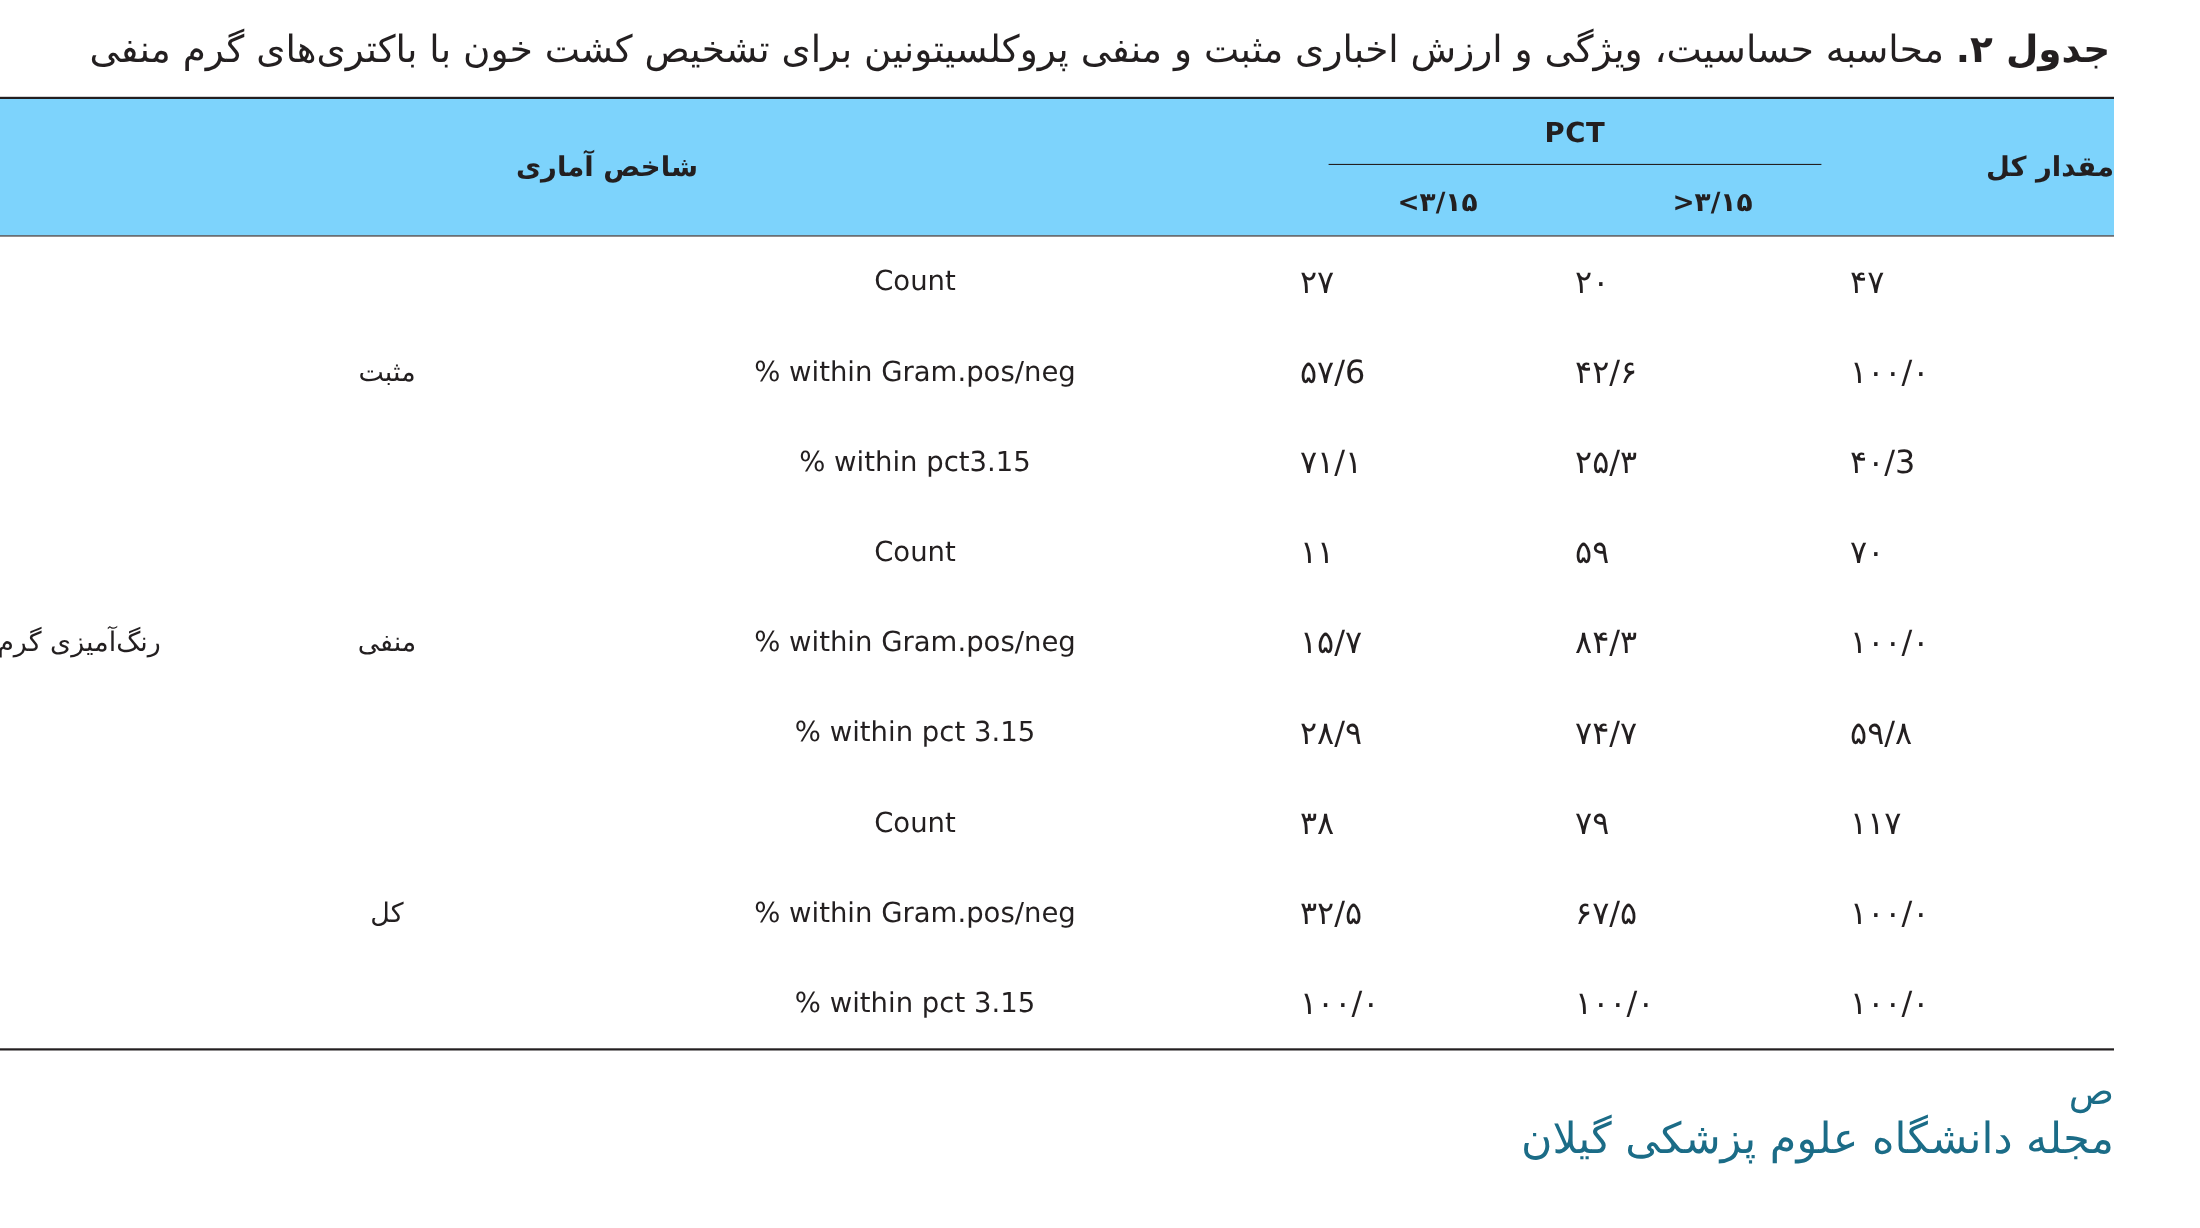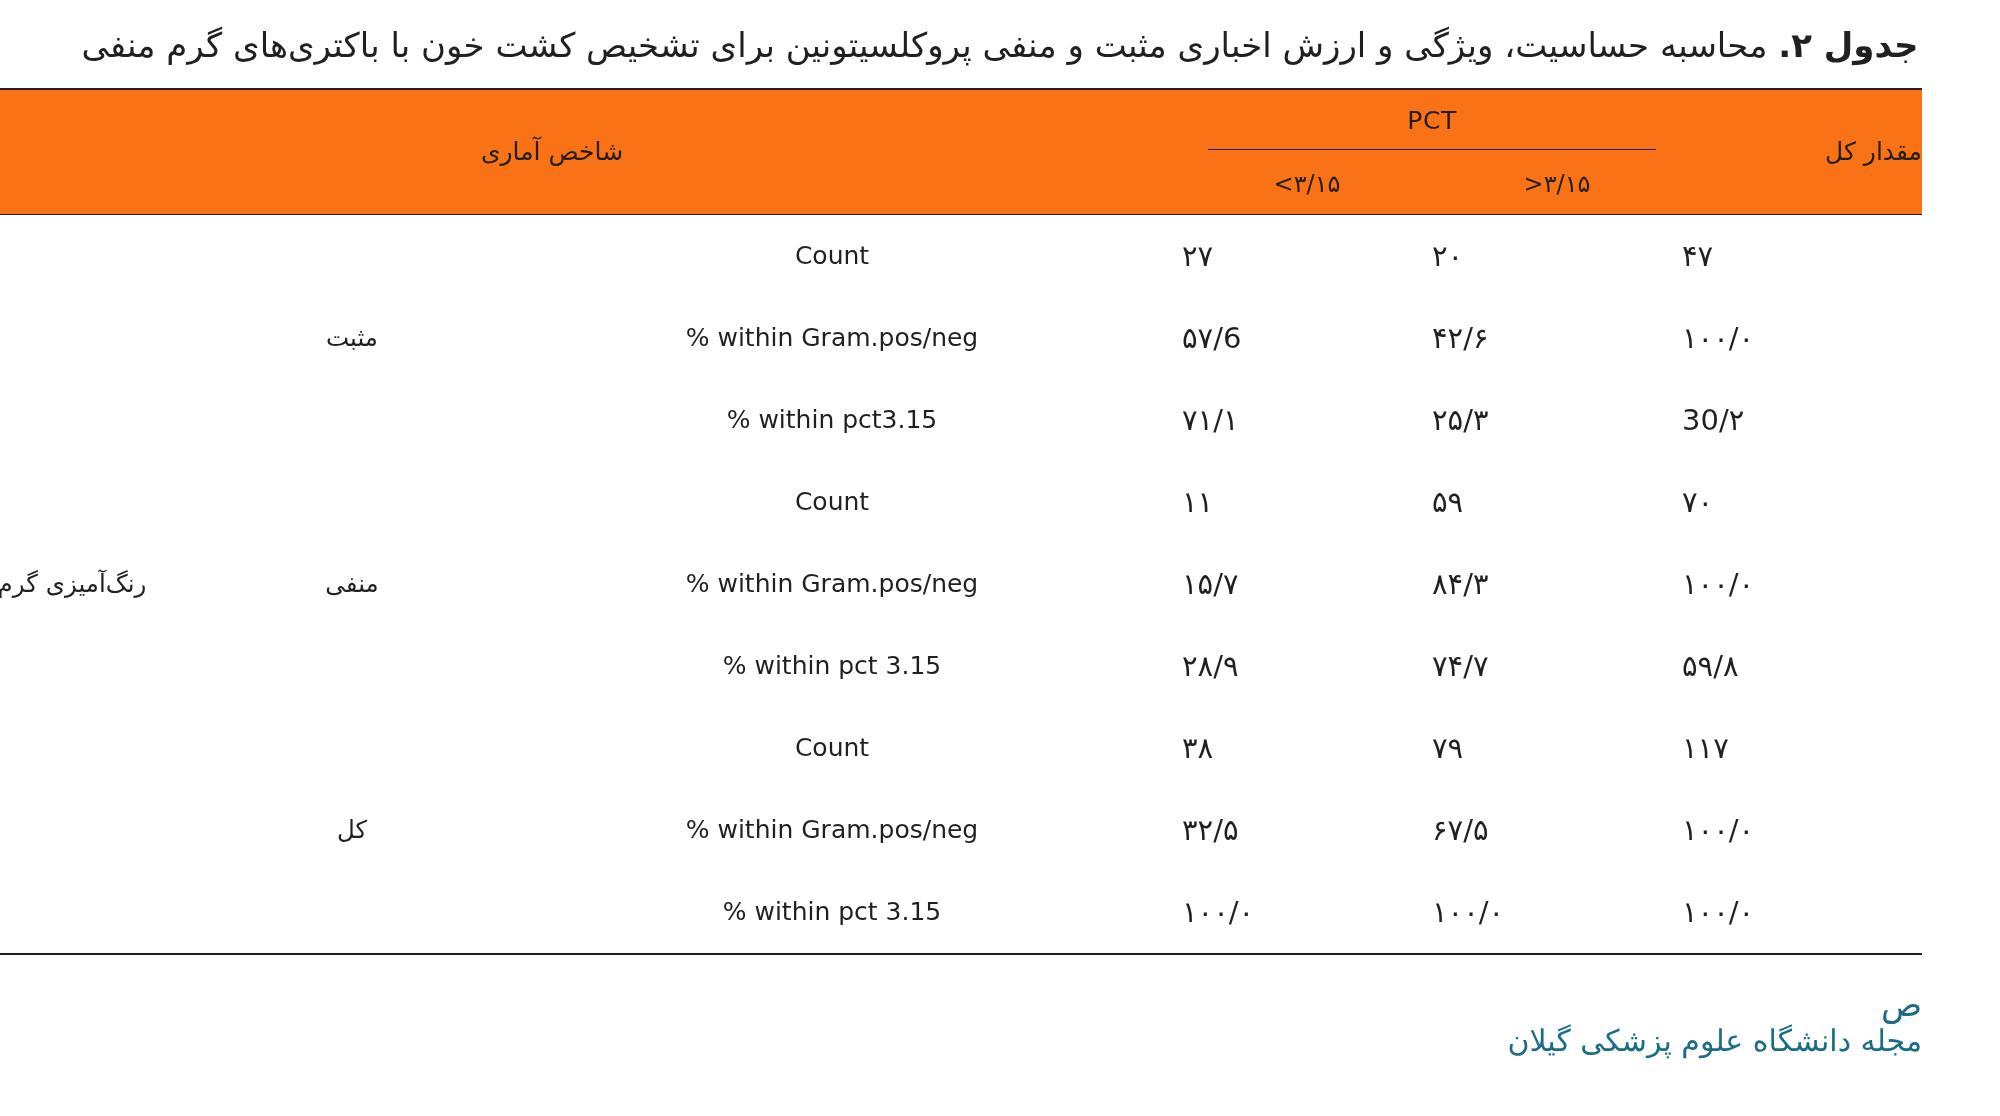--- a/index.html
+++ b/index.html
@@ -47,21 +47,22 @@
   table.data td, table.data th {
     padding: 0;
     margin: 0;
     font-weight: normal;
   }
 
   .rule-top   { border-top: 2px solid #231f20; }
   .rule-bot   { border-bottom: 2px solid #231f20; }
 
   thead .hdr-row-1 td, thead .hdr-row-2 td {
-    background: #f97316;
+    background: #7dd3fc;
+    font-weight: bold;
   }
 
   
   .h-total {
     width: 230px;
     text-align: right;
     vertical-align: middle;
     font-size: 25px;
     font-weight: bold;
     background: #ececec;
@@ -128,21 +129,21 @@
   
   .footer {
     position: absolute;
     right: 78px;
     bottom: 58px;
     direction: rtl;
     color: #1c6b86;
   }
   .footer .logo-text {
     font-family: "DejaVu Serif", "Liberation Serif", serif;
-    font-size: 30px;
+    font-size: 39px;
     color: #1b6c87;
     white-space: nowrap;
   }
   .footer .logo-mark {
     font-size: 34px;
     color: #1b6c87;
     line-height: 1;
     margin-bottom: 2px;
   }
 </style>
@@ -190,21 +191,21 @@
         <td class="sub-label" style="border-top:1.6px solid #231f20;" rowspan="3">مثبت</td>
         <td class="grp-label" style="border-top:1.6px solid #231f20;" rowspan="9">رنگ‌آمیزی گرم</td>
       </tr>
       <tr>
         <td class="num">۱۰۰/۰</td>
         <td class="num">۴۲/۶</td>
         <td class="num">۵۷/6</td>
         <td class="stat">% within Gram.pos/neg</td>
       </tr>
       <tr>
-        <td class="num">30/۲</td>
+        <td class="num">۴۰/3</td>
         <td class="num">۲۵/۳</td>
         <td class="num">۷۱/۱</td>
         <td class="stat">% within pct3.15</td>
       </tr>
 
       <tr>
         <td class="num">۷۰</td>
         <td class="num">۵۹</td>
         <td class="num">۱۱</td>
         <td class="stat">Count</td>

